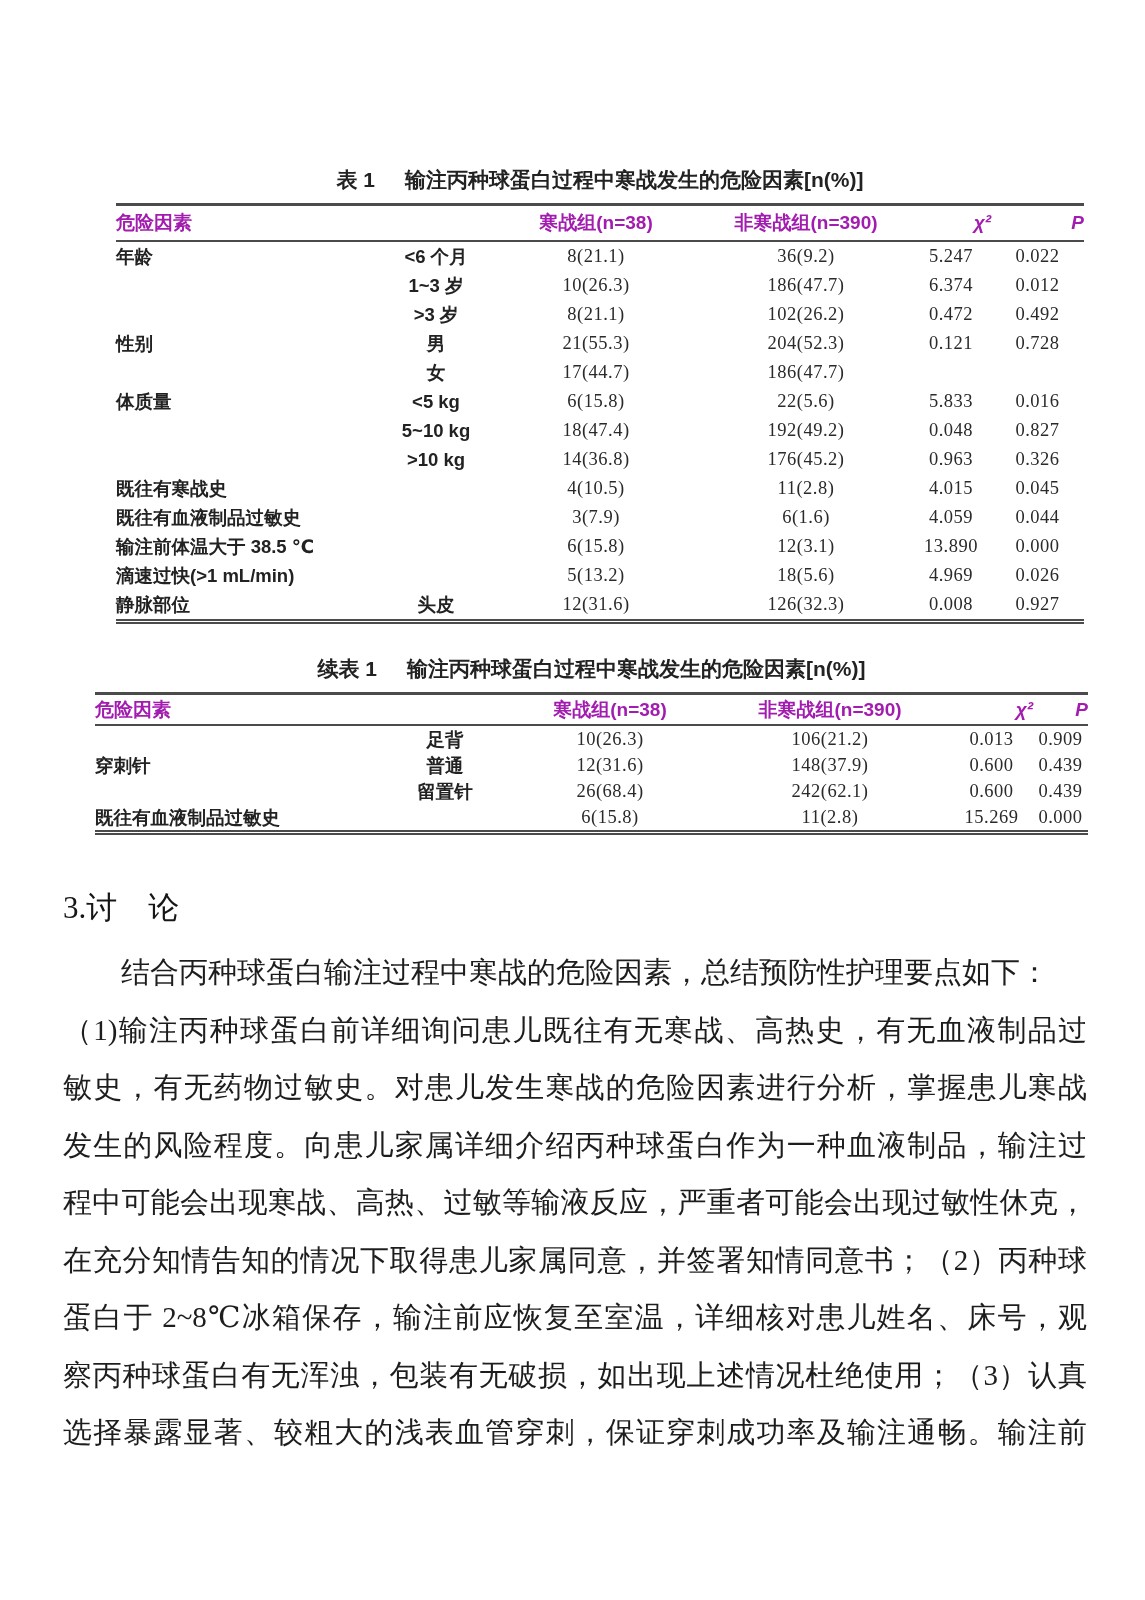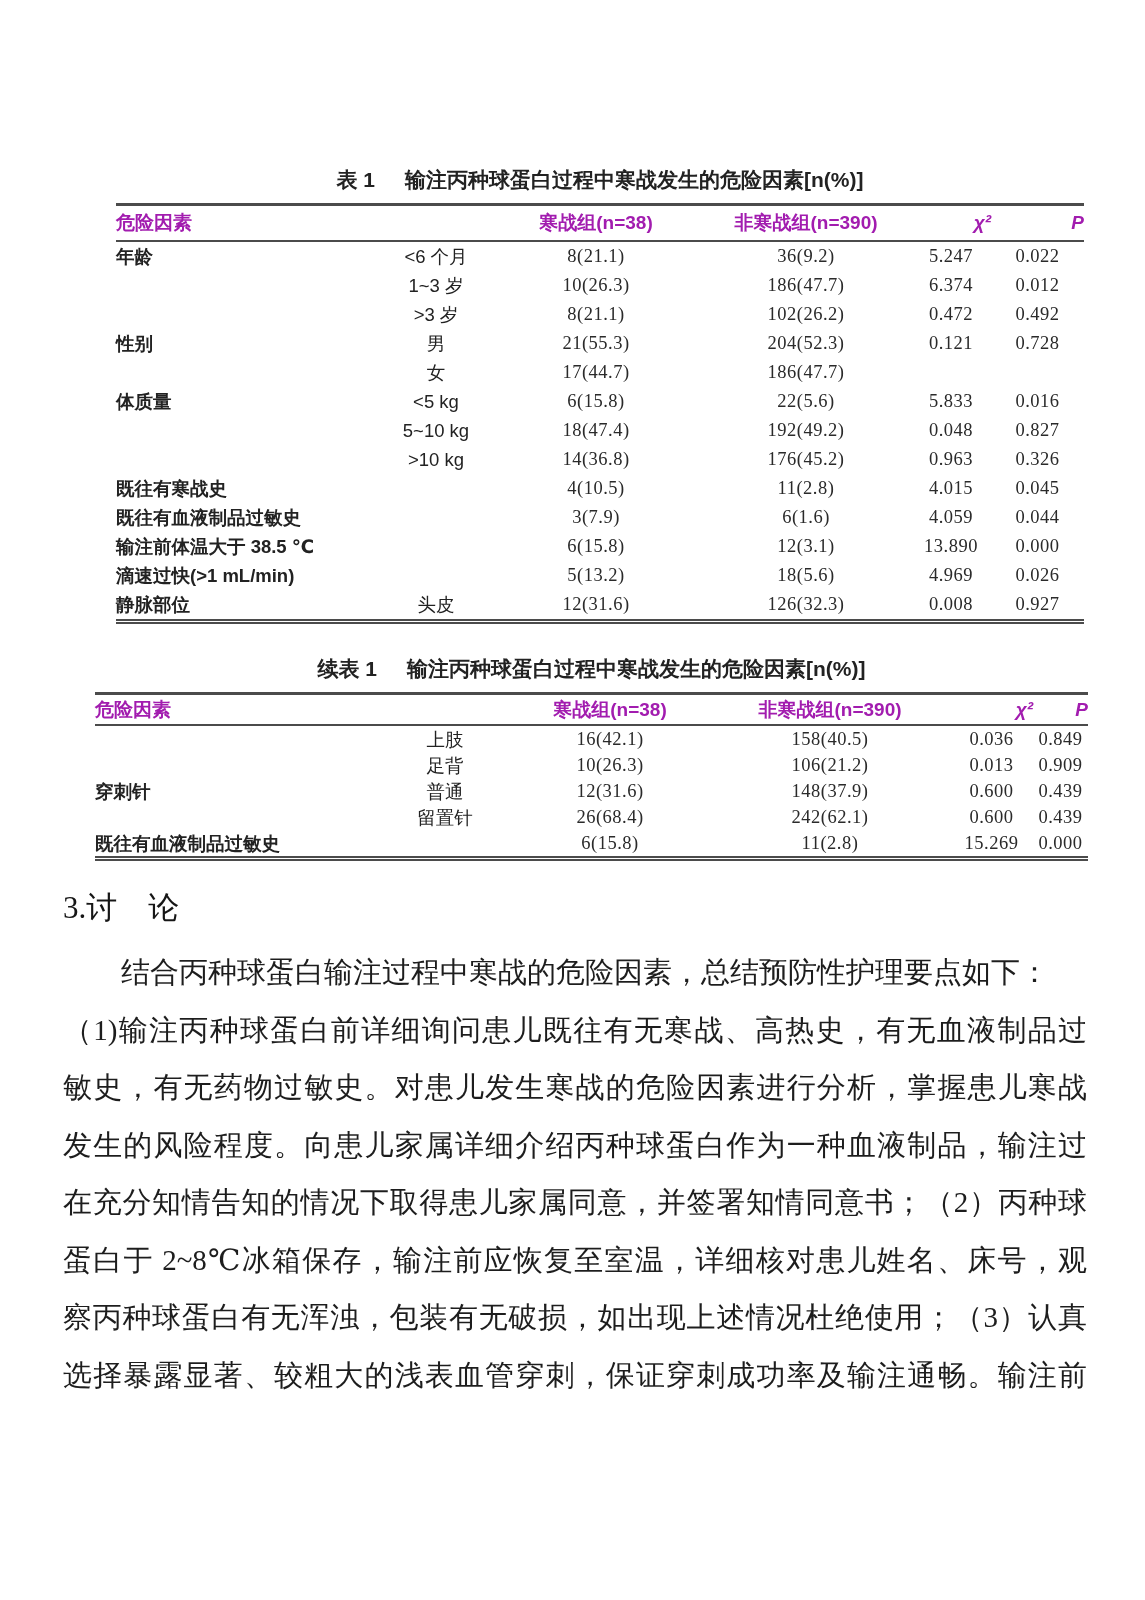--- a/index.html
+++ b/index.html
@@ -58,21 +58,21 @@
   }
   td { padding:0; vertical-align:middle; white-space:nowrap; overflow:visible; }
   #table1-section td { height:29px; }
   #table2-section td { height:26px; }
   td.c-factor {
     font-family:"Liberation Sans","DejaVu Sans",sans-serif;
     font-weight:bold; font-size:18.5px; text-align:left; color:#222;
   }
   td.c-sub {
     font-family:"Liberation Sans","DejaVu Sans",sans-serif;
-    font-weight:normal; font-size:18.5px; text-align:center; color:#222;
+    font-weight:bold; font-size:18.5px; text-align:center; color:#222;
   }
   td.c-num {
     font-family:"Liberation Serif","DejaVu Serif",serif;
     font-size:18.5px; text-align:center; color:#2a2a2a;
     letter-spacing:0.5px;
   }
 
   
   #discussion { position:absolute; left:63px; top:889px; width:1024px; }
   #discussion h2 {
@@ -253,28 +253,20 @@
           <th class="h-factor" colspan="2">危险因素</th>
           <th class="h-center">寒战组(n=38)</th>
           <th class="h-center">非寒战组(n=390)</th>
           <th class="h-stat">χ²</th>
           <th class="h-stat">P</th>
         </tr>
       </thead>
       <tbody id="table2-body">
           <tr>
             <td class="c-factor"></td>
-            <td class="c-sub">上肢</td>
-            <td class="c-num">16(42.1)</td>
-            <td class="c-num">158(40.5)</td>
-            <td class="c-num">0.036</td>
-            <td class="c-num">0.849</td>
-          </tr>
-          <tr>
-            <td class="c-factor"></td>
             <td class="c-sub">足背</td>
             <td class="c-num">10(26.3)</td>
             <td class="c-num">106(21.2)</td>
             <td class="c-num">0.013</td>
             <td class="c-num">0.909</td>
           </tr>
           <tr>
             <td class="c-factor">穿刺针</td>
             <td class="c-sub">普通</td>
             <td class="c-num">12(31.6)</td>
@@ -302,20 +294,21 @@
     </table>
   </section>
 
   <section id="discussion">
     <h2>3.讨　论</h2>
     <div id="discussion-lines">
         <div class="para-line first">结合丙种球蛋白输注过程中寒战的危险因素，总结预防性护理要点如下：</div>
         <div class="para-line">（1)输注丙种球蛋白前详细询问患儿既往有无寒战、高热史，有无血液制品过</div>
         <div class="para-line">敏史，有无药物过敏史。对患儿发生寒战的危险因素进行分析，掌握患儿寒战</div>
         <div class="para-line">发生的风险程度。向患儿家属详细介绍丙种球蛋白作为一种血液制品，输注过</div>
+        <div class="para-line">程中可能会出现寒战、高热、过敏等输液反应，严重者可能会出现过敏性休克，</div>
         <div class="para-line">在充分知情告知的情况下取得患儿家属同意，并签署知情同意书；（2）丙种球</div>
         <div class="para-line">蛋白于 2~8℃冰箱保存，输注前应恢复至室温，详细核对患儿姓名、床号，观</div>
         <div class="para-line">察丙种球蛋白有无浑浊，包装有无破损，如出现上述情况杜绝使用；（3）认真</div>
         <div class="para-line">选择暴露显著、较粗大的浅表血管穿刺，保证穿刺成功率及输注通畅。输注前</div>
       </div>
   </section>
 
 </div>
 
 </body></html>

